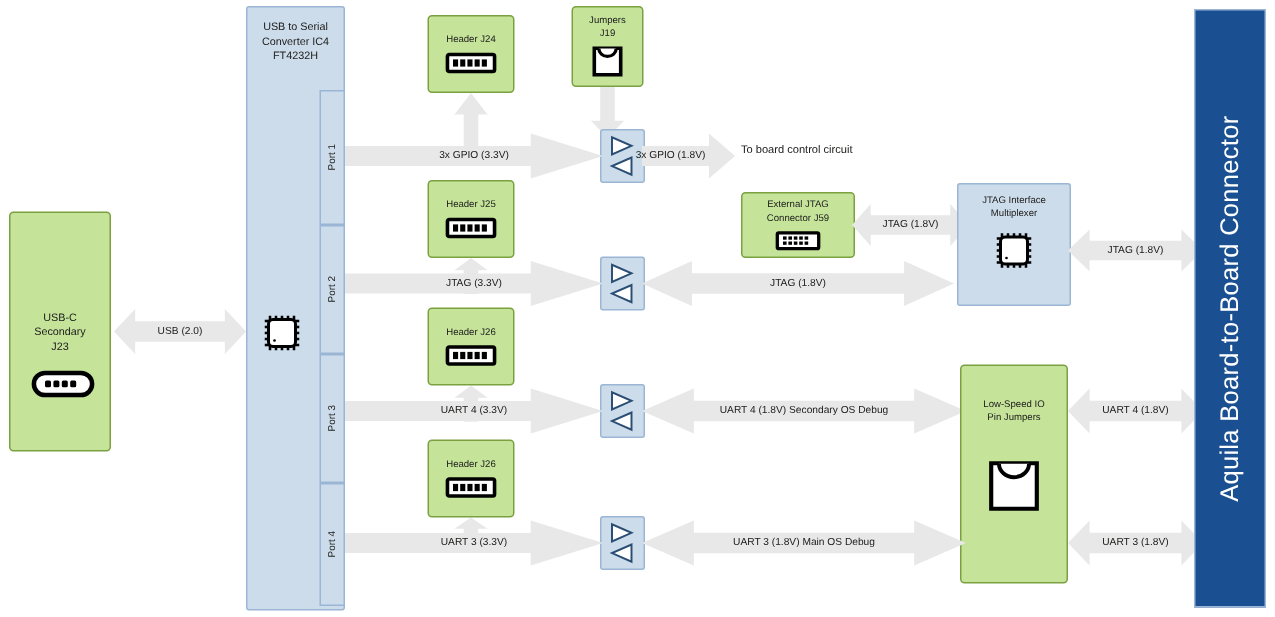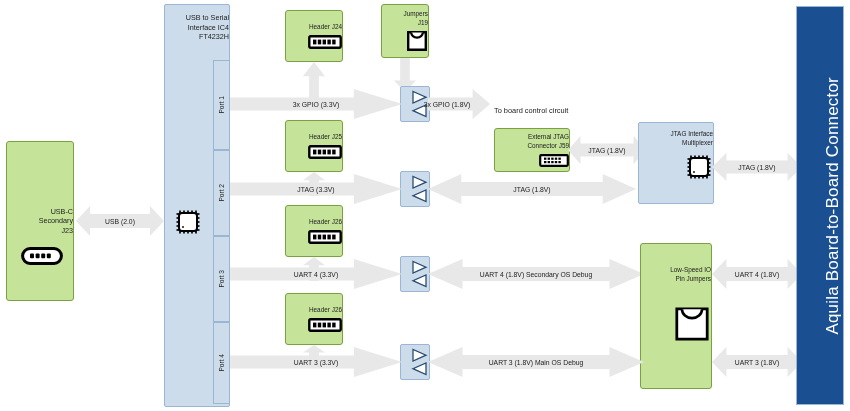--- a/index.html
+++ b/index.html
@@ -2,21 +2,21 @@
 <html><head>
 <meta charset="utf-8">
 <style>
   html,body{margin:0;padding:0;background:#ffffff;}
   body{width:850px;height:411px;position:relative;overflow:hidden;
        font-family:"Liberation Sans","DejaVu Sans",sans-serif;color:#1a1a1a;}
   .abs{position:absolute;box-sizing:border-box;}
 
   
   .box{border:1px solid #7aa03f;background:#c5e49a;border-radius:3px;
-       display:flex;flex-direction:column;align-items:flex-end;justify-content:center;}
+       display:flex;flex-direction:column;align-items:center;justify-content:center;}
   .box.blue{border:1px solid #9ab6d4;background:#ccdceb;border-radius:2px;}
   .box.navy{border:1px solid #9ab6d4;background:#1a5091;border-radius:0;}
   .lbl{font-size:7.2px;line-height:9.5px;text-align:center;color:#21201f;}
   .lbl.sm{font-size:6.4px;line-height:8.6px;}
 
   
   .vtitle{writing-mode:vertical-rl;transform:rotate(180deg);
           font-size:17px;letter-spacing:.2px;color:#fff;white-space:nowrap;}
   .portlbl{writing-mode:vertical-rl;transform:rotate(180deg);
            font-size:6.6px;color:#21201f;white-space:nowrap;}
@@ -74,21 +74,21 @@
   </div>
 </div>
 
 <div class="abs ar-lr" style="left:76px;top:206px;width:88px;height:30px;"></div>
 <div class="abs" style="left:76px;top:206px;width:88px;height:30px;">
   <span class="arlabel">USB (2.0)</span>
 </div>
 
 <div class="abs box blue" style="left:164px;top:4px;width:66px;height:403px;justify-content:flex-start;">
   <div class="lbl" style="margin-top:8px;">USB to Serial</div>
-  <div class="lbl">Interface IC4</div>
+  <div class="lbl">Converter IC4</div>
   <div class="lbl">FT4232H</div>
 </div>
 
 <div class="abs" style="left:174px;top:208px;">
   <svg width="28" height="28" viewBox="0 0 28 28">
     <g stroke="#000" stroke-width="1.7">
       <line x1="6" y1="2.5" x2="6" y2="6"></line>
         <line x1="10" y1="2.5" x2="10" y2="6"></line>
       <line x1="14" y1="2.5" x2="14" y2="6"></line>
         <line x1="18" y1="2.5" x2="18" y2="6"></line>
@@ -240,21 +240,21 @@
 
 <div class="abs ar-r" style="left:230px;top:89px;width:172px;height:30px;">
 </div>
 <div class="abs" style="left:230px;top:89px;width:172px;height:30px;">
   <span class="arlabel">3x GPIO (3.3V)</span>
 </div>
 <div class="abs ar-r" style="left:428px;top:89px;width:62px;height:30px;"></div>
 <div class="abs" style="left:416px;top:89px;width:62px;height:30px;">
   <span class="arlabel">3x GPIO (1.8V)</span>
 </div>
-<div class="abs plaintext" style="left:494px;top:106px;">To board control circuit</div>
+<div class="abs plaintext" style="left:494px;top:95px;">To board control circuit</div>
 
 <div class="abs ar-r" style="left:230px;top:174px;width:172px;height:30px;"></div>
 <div class="abs" style="left:230px;top:174px;width:172px;height:30px;">
   <span class="arlabel">JTAG (3.3V)</span>
 </div>
 <div class="abs ar-lr" style="left:428px;top:174px;width:208px;height:30px;"></div>
 <div class="abs" style="left:428px;top:174px;width:208px;height:30px;">
   <span class="arlabel">JTAG (1.8V)</span>
 </div>
 

